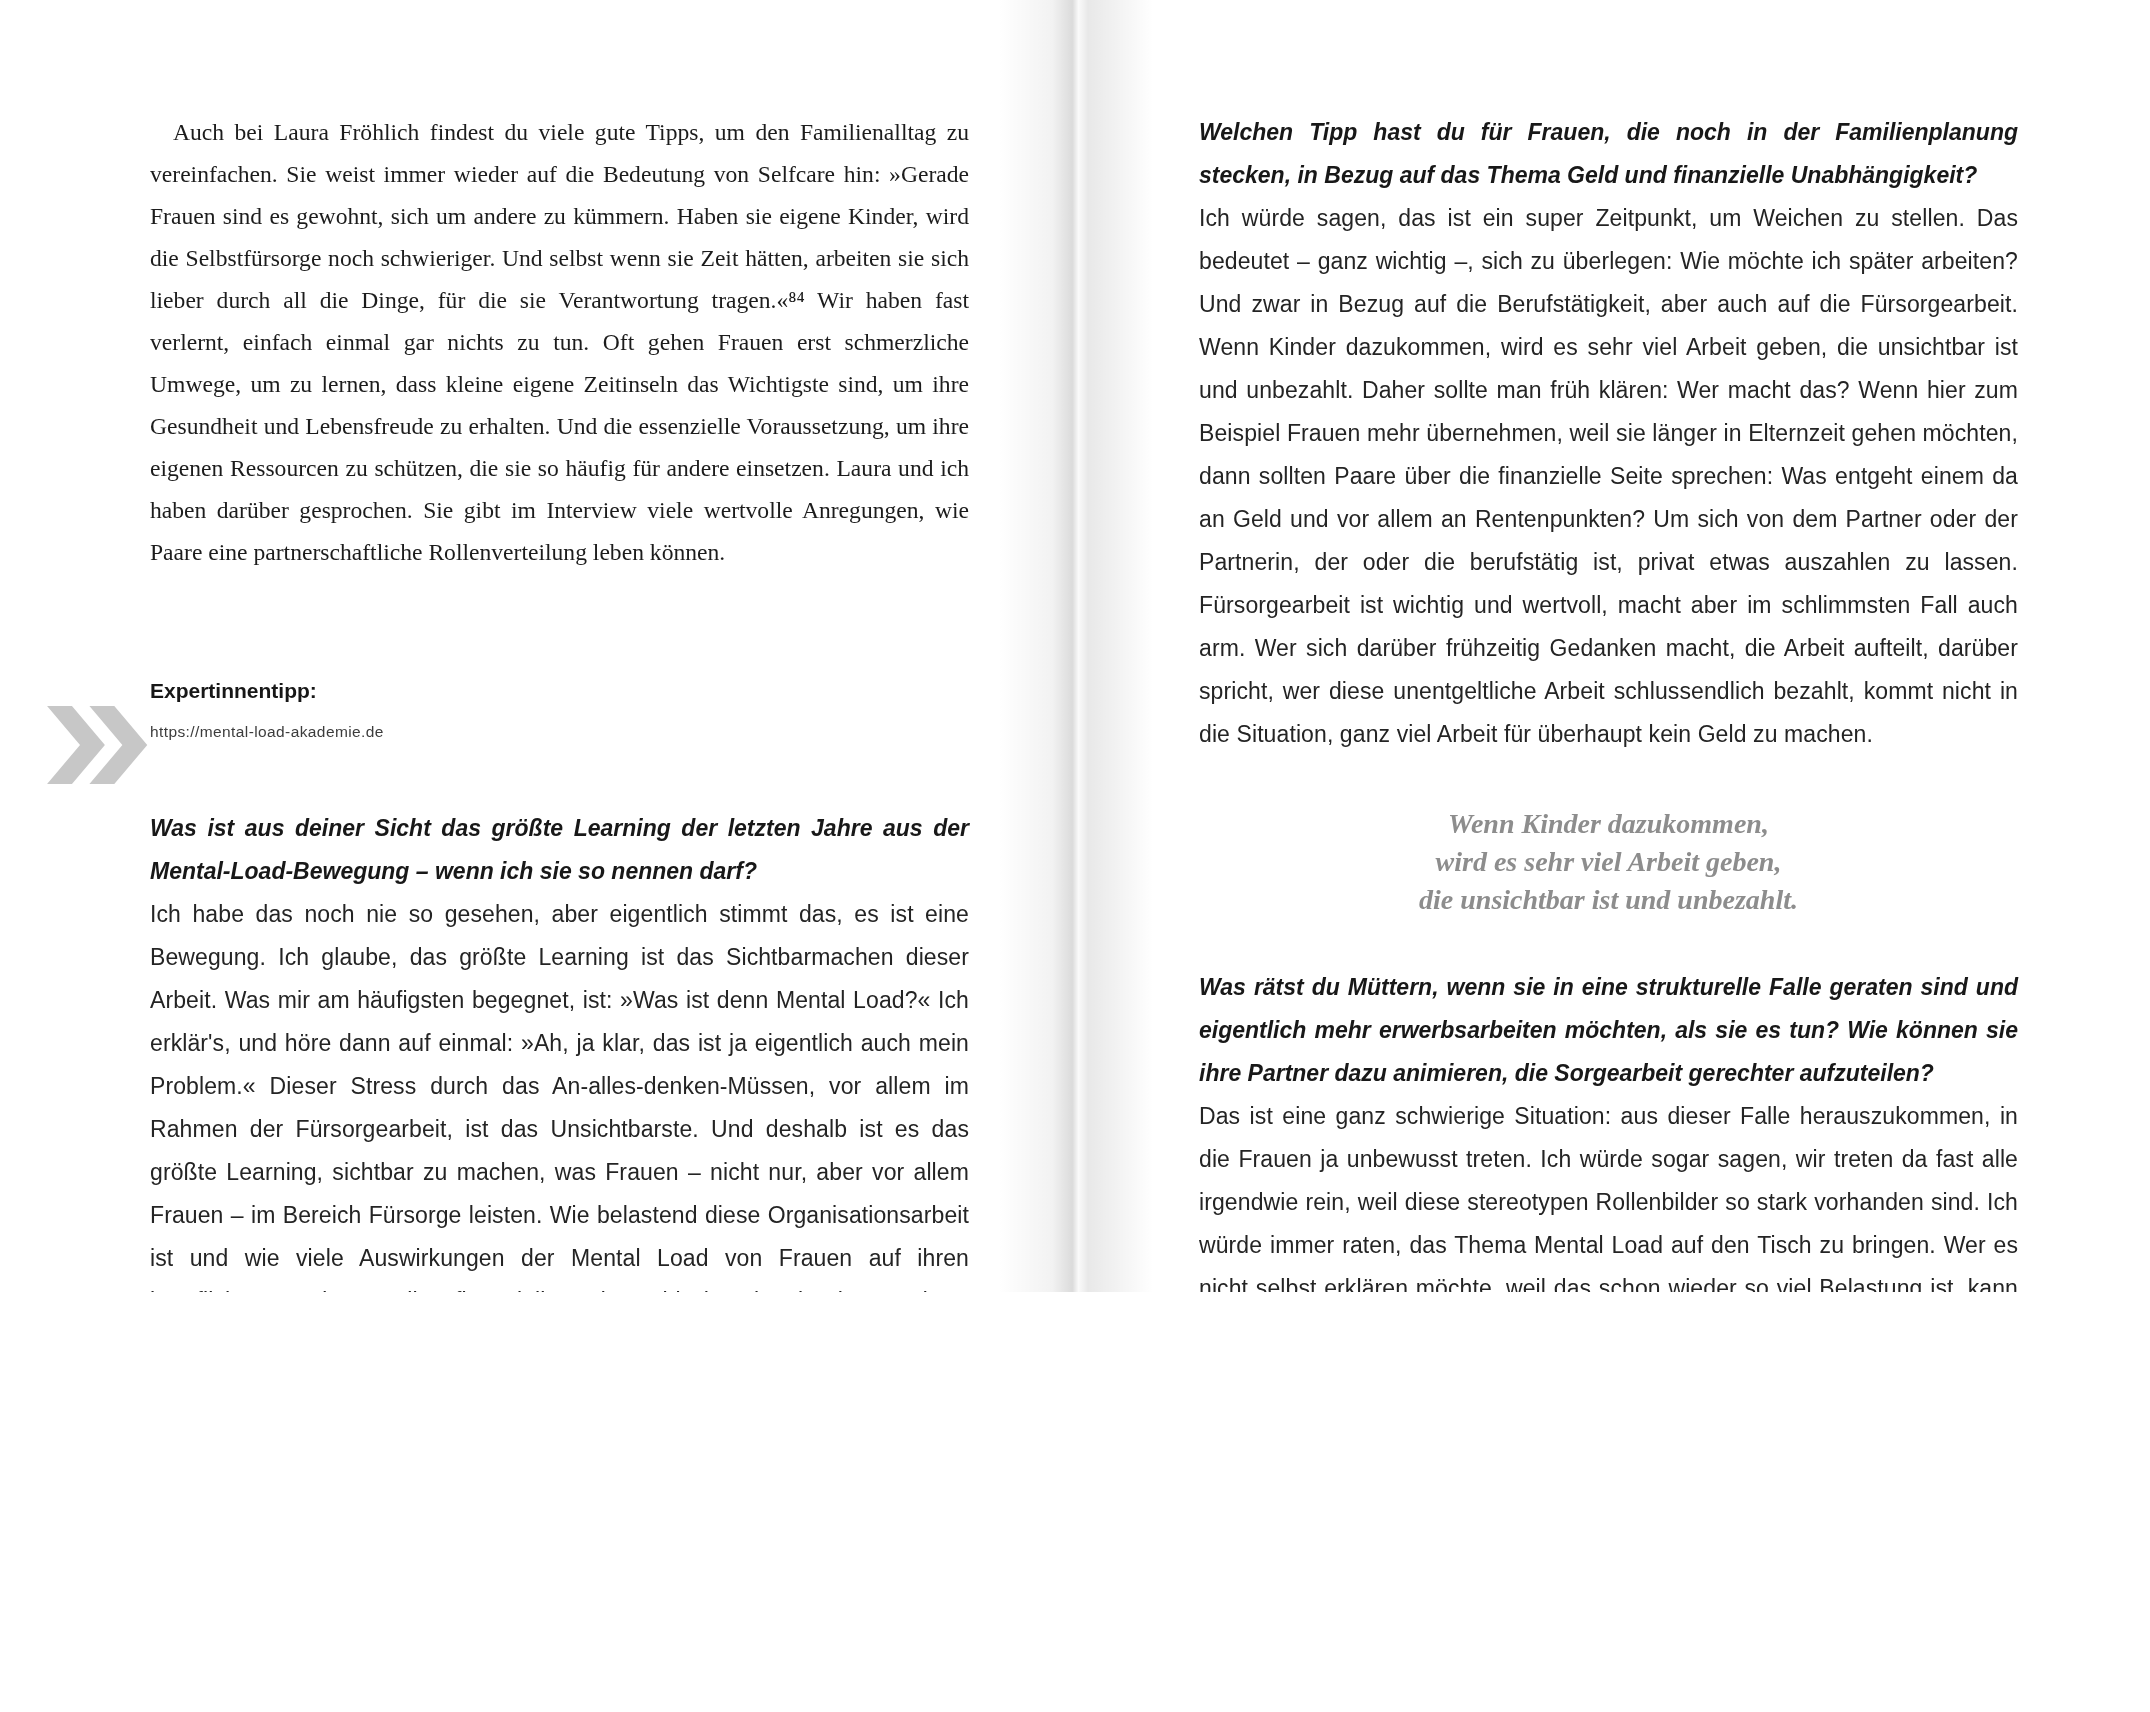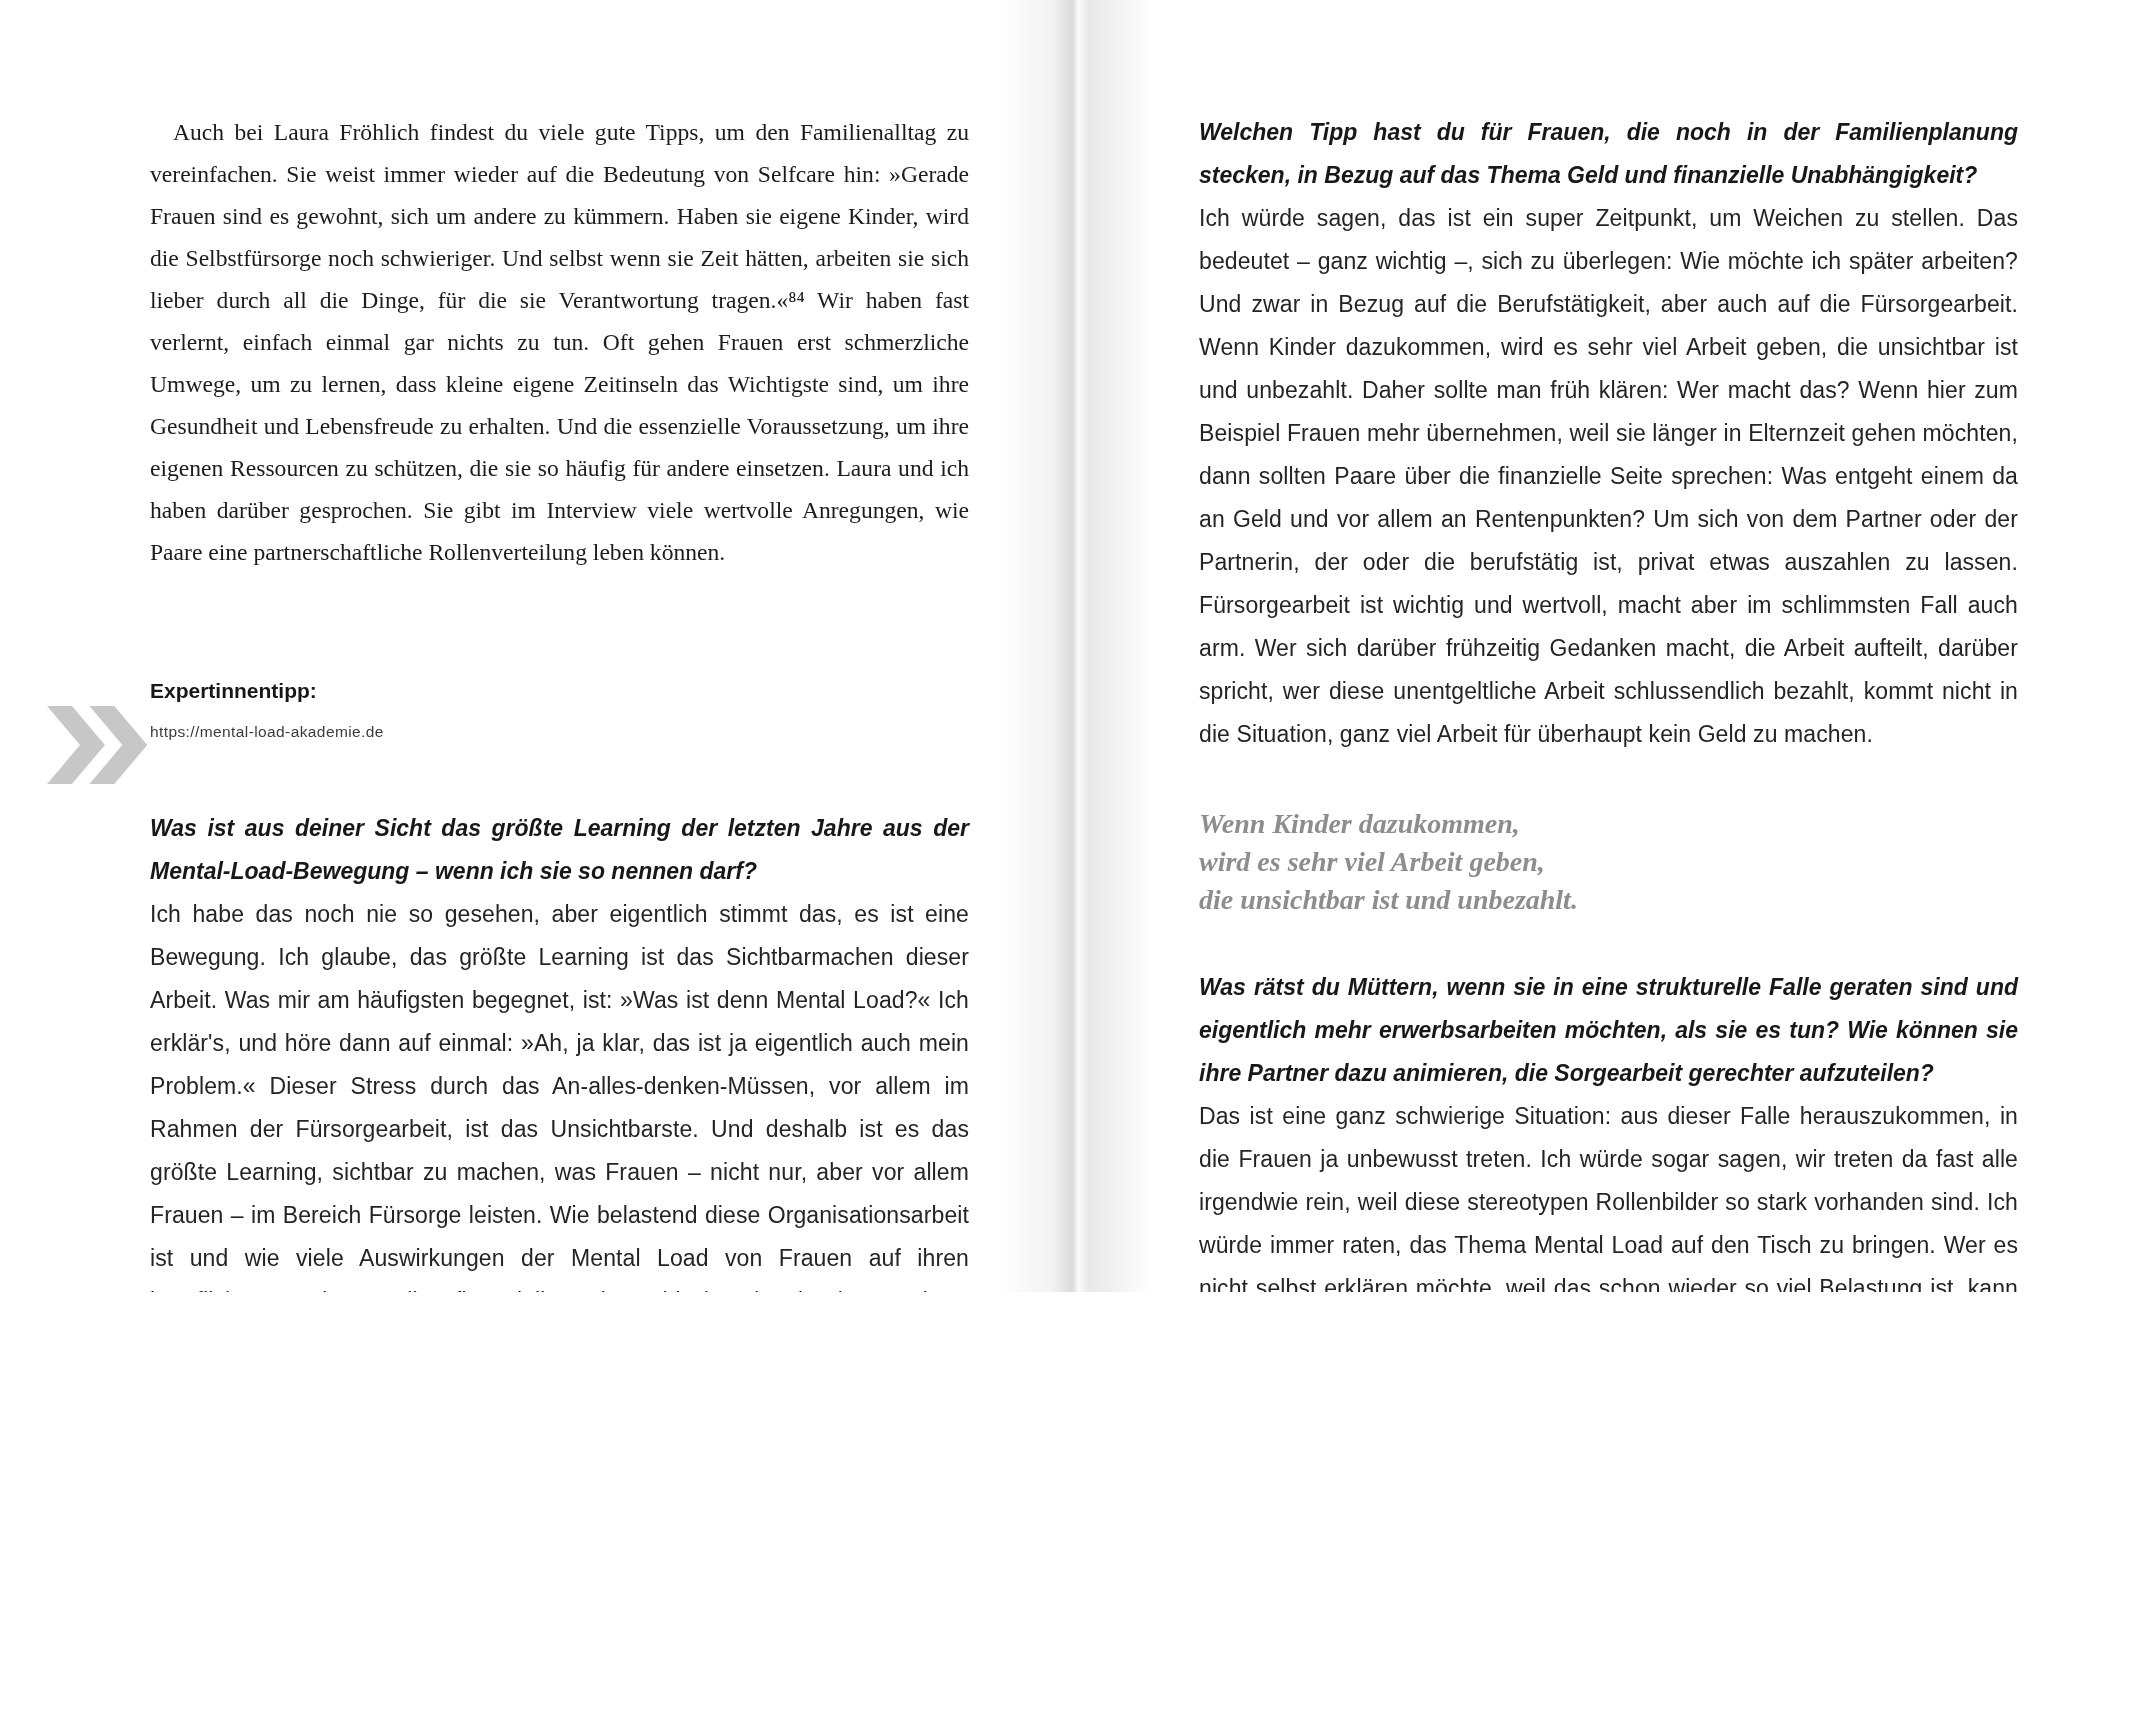--- a/index.html
+++ b/index.html
@@ -91,21 +91,21 @@
   }
   .qa-left { margin-top: 66px; }
 
   .pull-quote {
     margin: 49px 0 47px 0;
     font-family: "Liberation Serif", serif;
     font-style: italic;
     font-weight: 600;
     font-size: 28px;
     line-height: 38px;
-    text-align: left;
+    text-align: center;
     color: #8d8d8d;
   }
 
   .page-footer {
     position: absolute;
     top: 1600px;
     width: 819px;
     display: flex;
     justify-content: space-between;
     align-items: baseline;

